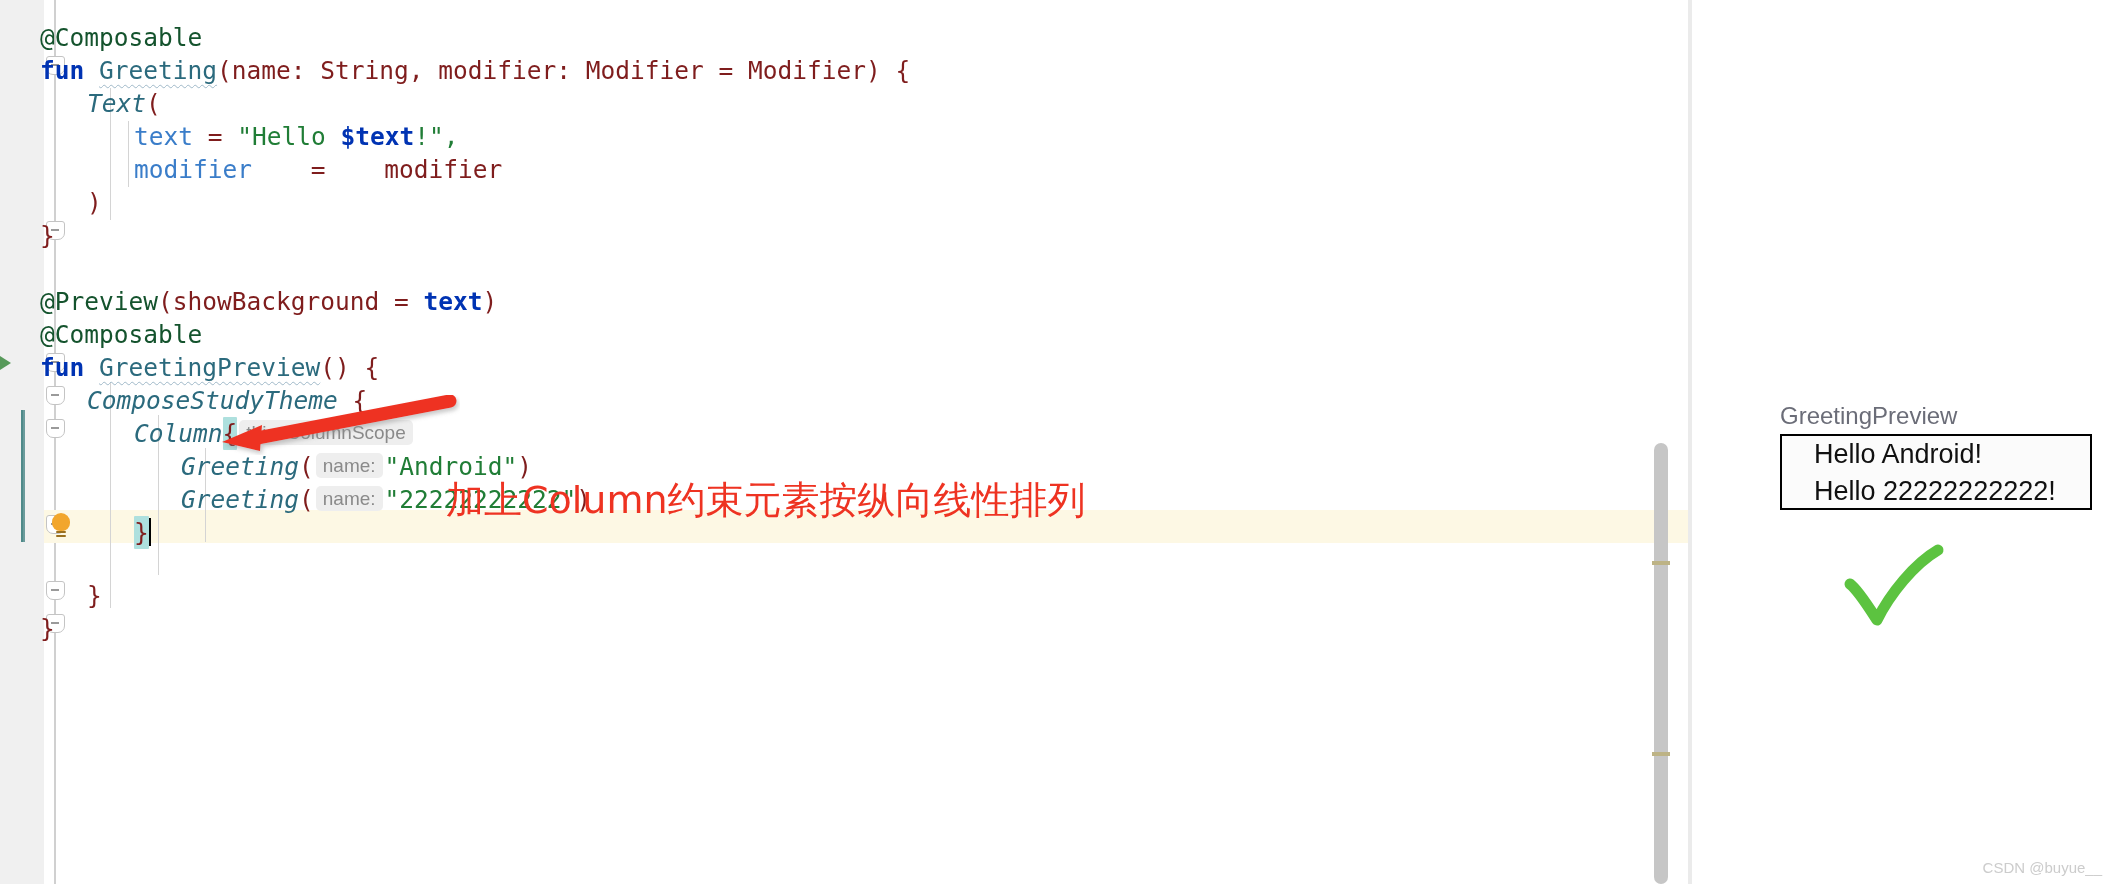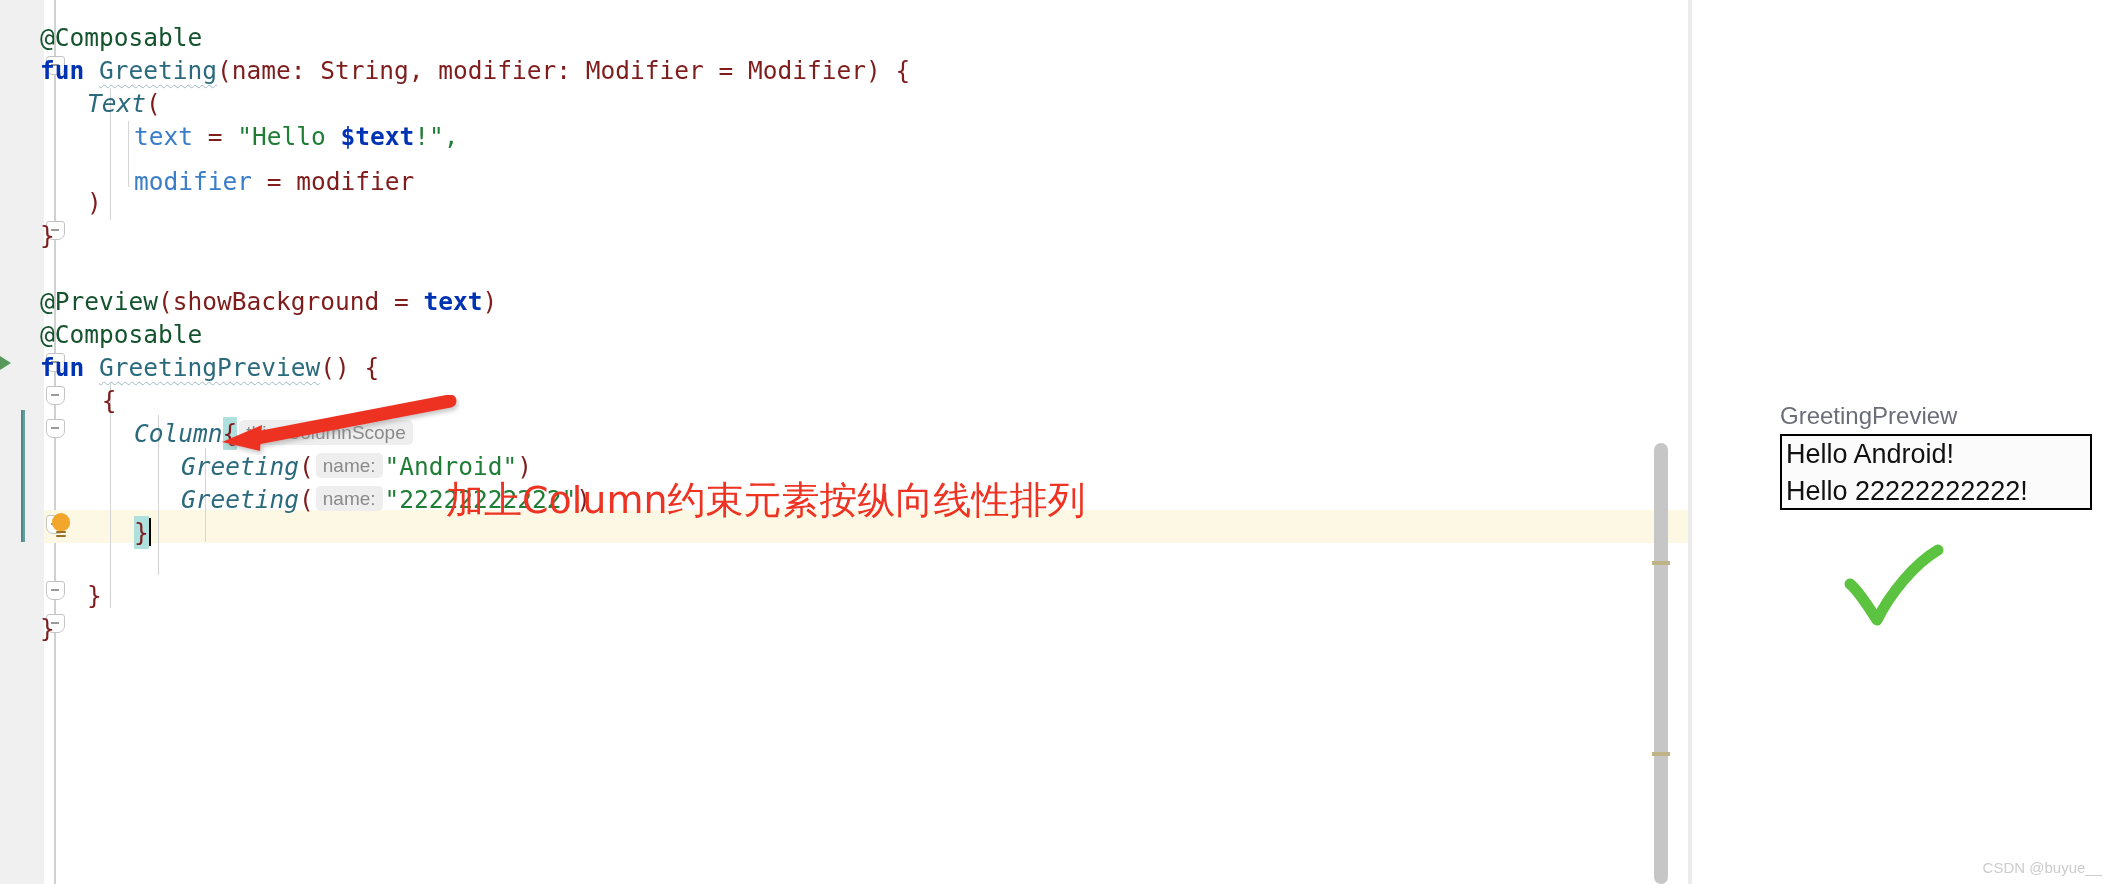--- a/index.html
+++ b/index.html
@@ -274,20 +274,21 @@
     background: #fbfbfb;
     overflow: hidden;
   }
   .preview-line {
     font-family: "Liberation Sans", sans-serif;
     font-size: 27px;
     line-height: 37px;
     color: #111111;
     padding-left: 4px;
     white-space: nowrap;
+    margin-left: 28px;
   }
 
   
   .checkmark {
     position: absolute;
     left: 148px;
     top: 540px;
     width: 120px;
     height: 90px;
   }
@@ -378,21 +379,21 @@
       <div class="line" style="top:87px; left:87px;">
         <span class="t-fn-it">Text</span><span class="t-plain">(</span>
       </div>
 
       
       <div class="line" style="top:120px; left:134px;">
         <span class="t-param">text</span><span class="t-plain"> = </span><span class="t-str">"Hello </span><span class="t-strtmpl">$text</span><span class="t-str">!",</span>
       </div>
 
       
-      <div class="line" style="top:165px; left:134px;">
+      <div class="line" style="top:153px; left:134px;gap:44px;">
         <span class="t-param">modifier</span><span class="t-plain"> = </span><span class="t-plain">modifier</span>
       </div>
 
       
       <div class="line" style="top:186px; left:87px;">
         <span class="t-plain">)</span>
       </div>
 
       
       <div class="line" style="top:219px; left:40px;">
@@ -409,21 +410,21 @@
         <span class="t-anno">@Composable</span>
       </div>
 
       
       <div class="line" style="top:351px; left:40px;">
         <span class="t-kw">fun</span><span class="t-plain"> </span><span class="t-fn wavy">GreetingPreview</span><span class="t-plain">() {</span>
       </div>
 
       
       <div class="line" style="top:384px; left:87px;">
-        <span class="t-plain"> {</span>
+        <span class="t-fn-it">ComposeStudyTheme</span><span class="t-plain"> {</span>
       </div>
 
       
       <div class="line" style="top:417px; left:134px;">
         <span class="t-fn-it">Column</span><span class="t-plain sel">{</span><span class="inlay">this: ColumnScope</span>
       </div>
 
       
       <div class="line" style="top:450px; left:181px;">
         <span class="t-fn-it">Greeting</span><span class="t-plain">(</span><span class="inlay">name:</span><span class="t-str">"Android"</span><span class="t-plain">)</span>

